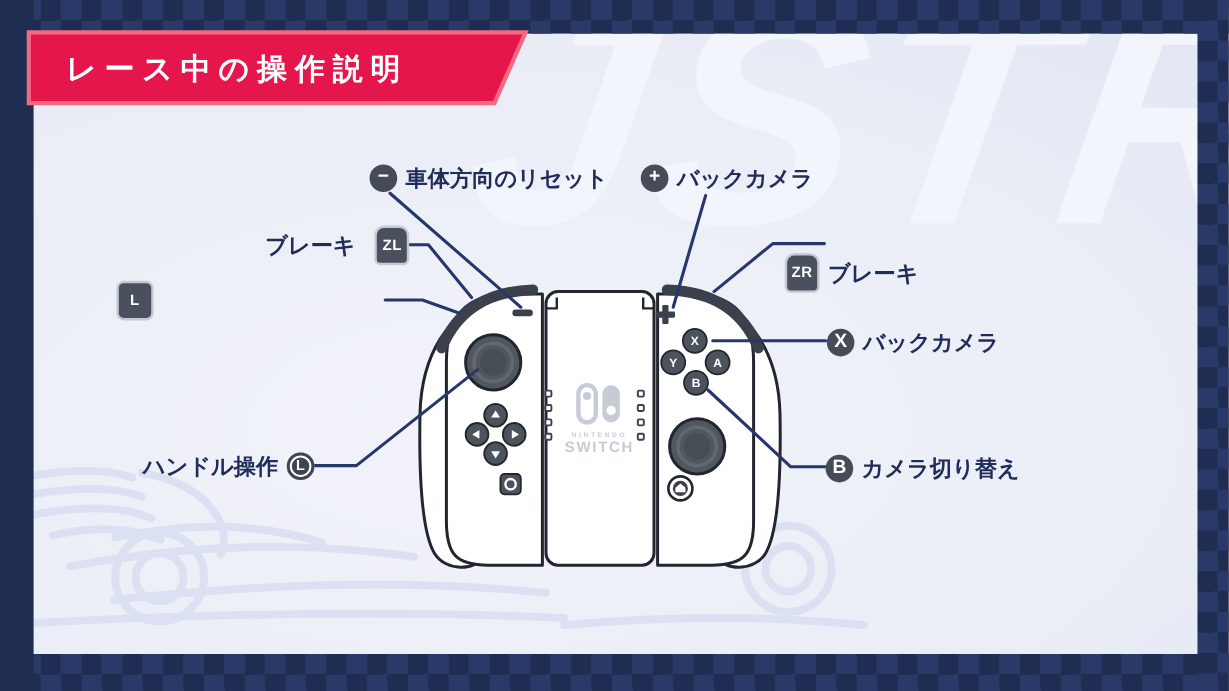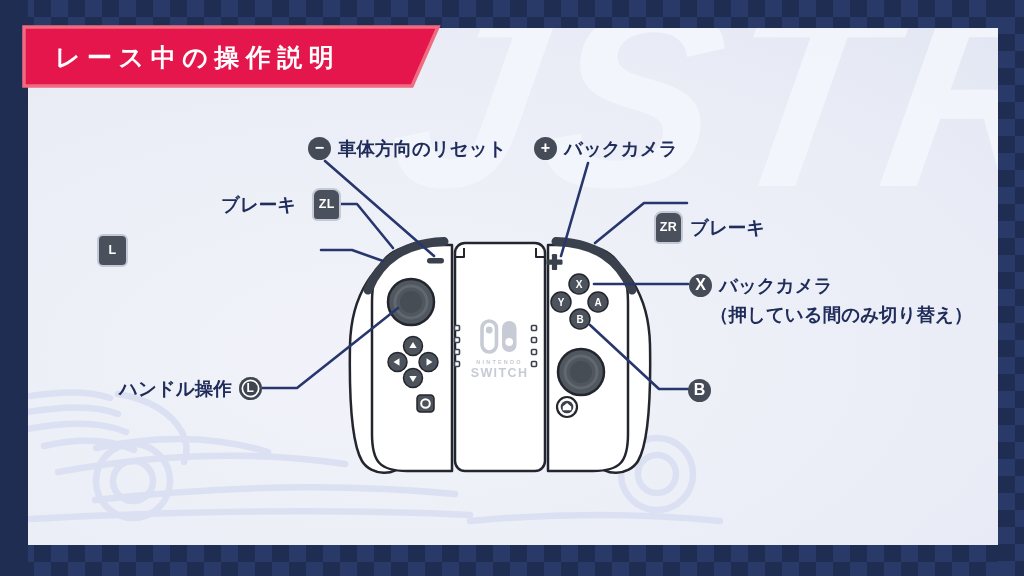--- a/index.html
+++ b/index.html
@@ -204,24 +204,24 @@
 
   <div class="lbl" style="left:654px;top:190px;margin-top:24px;">
     <span class="kbadge">ZR</span>
     <span>ブレーキ</span>
   </div>
 
   <div class="lbl" style="left:689px;top:272px;">
     <span class="cbadge">X</span>
     <span>バックカメラ</span>
   </div>
-  <div class="sub" style="left:710px;top:302px;">（押している間のみ切り替え）</div>
 
   <div class="lbl" style="left:688px;top:377px;">
     <span class="cbadge">B</span>
+    <span>カメラ切り替え</span>
   </div>
 
   <div class="lbl" style="left:119px;top:375px;">
     <span>ハンドル操作</span>
     <span class="sbadge">L</span>
   </div>
 
   <div class="frame top"></div>
   <div class="frame bottom"></div>
   <div class="frame left"></div>

